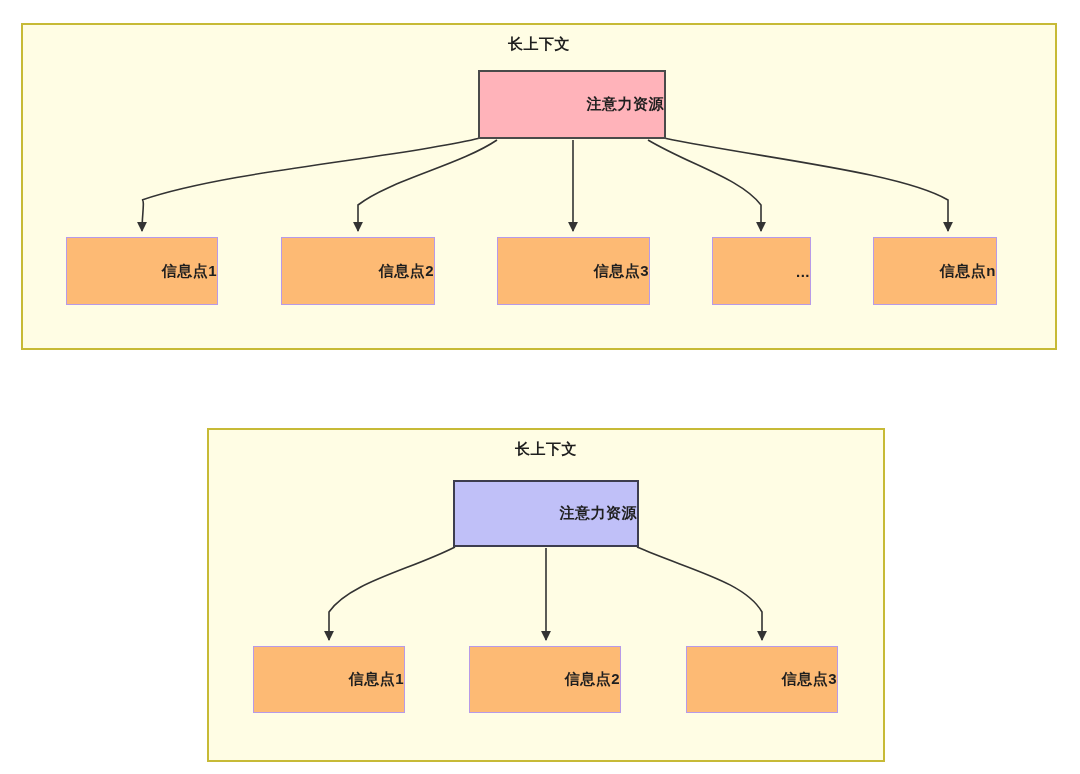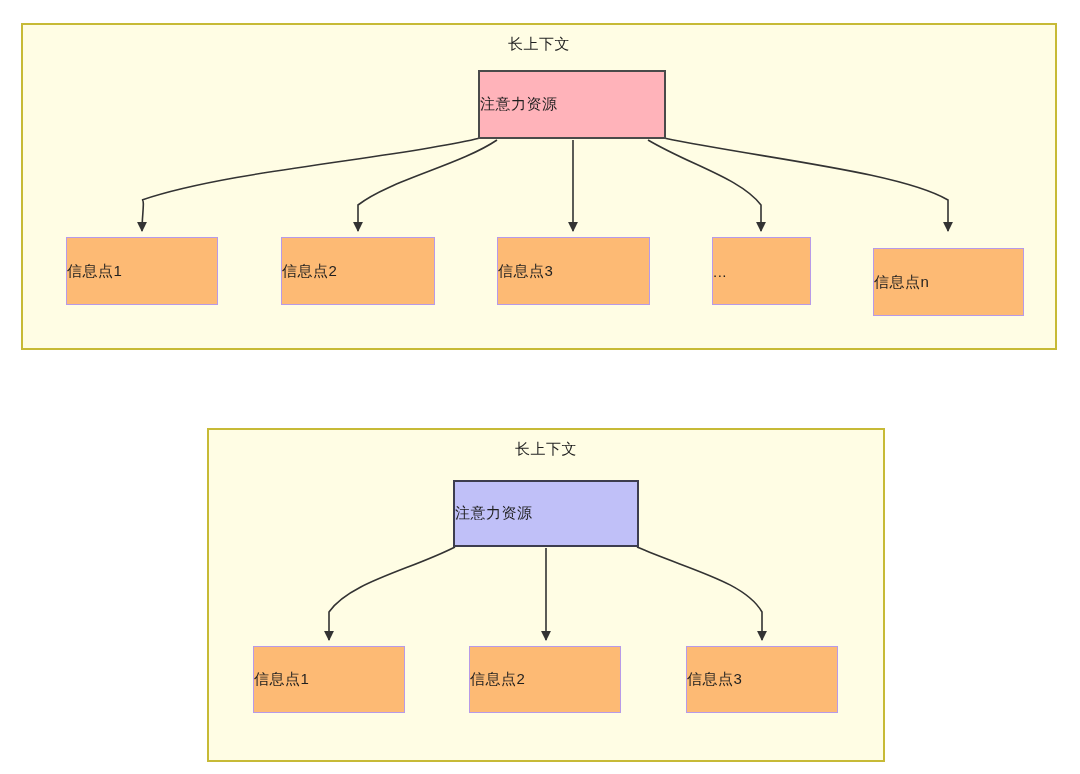--- a/index.html
+++ b/index.html
@@ -12,20 +12,21 @@
     height: 774px;
     position: relative;
     font-family: "Liberation Sans", "DejaVu Sans", sans-serif;
     overflow: hidden;
   }
   .canvas {
     position: absolute;
     left: 0; top: 0;
     width: 1080px;
     height: 774px;
+    font-weight: bold;
   }
   .group {
     position: absolute;
     background: #fffde4;
     border: 2px solid #c7ba36;
     box-sizing: border-box;
   }
   #group-long {
     left: 21px;
     top: 23px;
@@ -47,21 +48,21 @@
     font-size: 15px;
     color: #1f1f1f;
     letter-spacing: 0.5px;
     white-space: nowrap;
   }
   .node {
     position: absolute;
     box-sizing: border-box;
     display: flex;
     align-items: center;
-    justify-content: flex-start;
+    justify-content: flex-end;
     font-size: 15px;
     color: #1f1f1f;
     letter-spacing: 0.5px;
     white-space: nowrap;
   }
   .node-attention-long {
     background: #ffb3ba;
     border: 2px solid #4a4a4a;
   }
   .node-attention-short {
@@ -127,21 +128,21 @@
       </div>
       <div class="node node-info" style="left: 281px; top: 237px; width: 154px; height: 68px;">
         <span>信息点2</span>
       </div>
       <div class="node node-info" style="left: 497px; top: 237px; width: 153px; height: 68px;">
         <span>信息点3</span>
       </div>
       <div class="node node-info" style="left: 712px; top: 237px; width: 99px; height: 68px;">
         <span>...</span>
       </div>
-      <div class="node node-info" style="left: 873px; top: 248px; width: 151px; height: 68px;">
+      <div class="node node-info" style="left: 873px; top: 237px; width: 124px; height: 68px;">
         <span>信息点n</span>
       </div>
       <div class="node node-attention-short" style="left: 453px; top: 480px; width: 186px; height: 67px;">
         <span>注意力资源</span>
       </div>
       <div class="node node-info" style="left: 253px; top: 646px; width: 152px; height: 67px;">
         <span>信息点1</span>
       </div>
       <div class="node node-info" style="left: 469px; top: 646px; width: 152px; height: 67px;">
         <span>信息点2</span>

